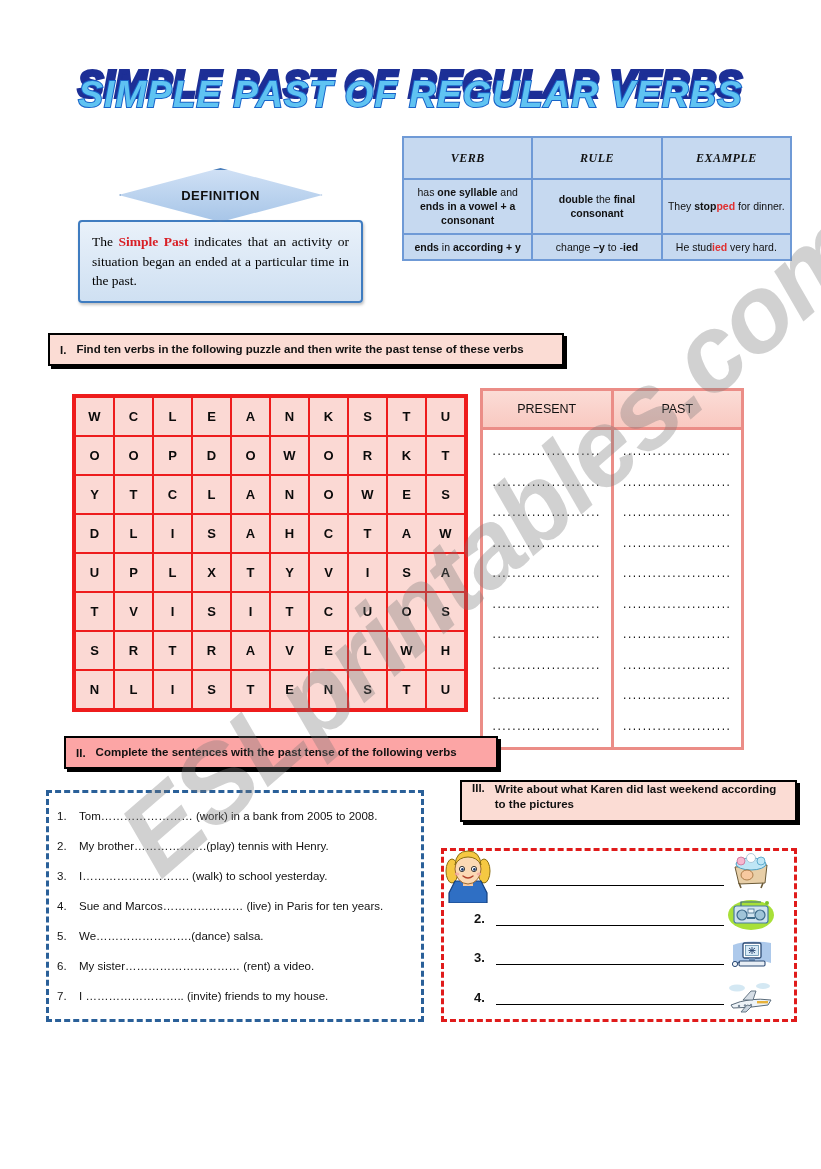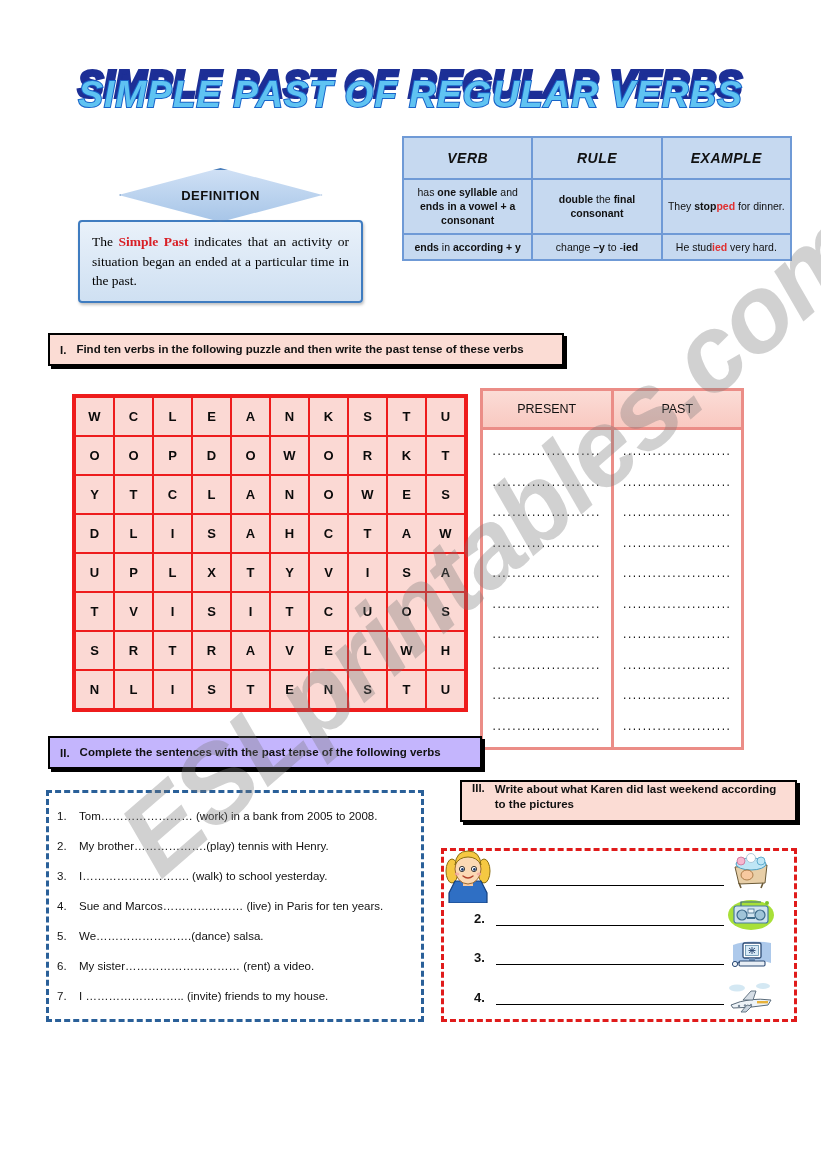--- a/index.html
+++ b/index.html
@@ -133,23 +133,24 @@
     color: #111;
     font-size: 10.5px;
     text-align: center;
     vertical-align: middle;
     padding: 5px 4px;
     line-height: 1.35;
   }
   #rules-table tr.head td {
     font-style: italic;
     font-weight: bold;
-    font-size: 14px;
+    font-size: 12px;
     letter-spacing: 0.5px;
     height: 30px;
+    font-family: Liberation Serif, serif;
   }
   #rules-table b { font-weight: bold; }
   #rules-table .red { color: #e03030; font-weight: bold; }
 
   
   .banner {
     position: absolute;
     box-sizing: border-box;
     border: 2px solid #000;
     box-shadow: 3px 3px 0 #000;
@@ -159,23 +160,23 @@
     display: flex;
     align-items: center;
     padding: 0 10px;
   }
   #banner-1 {
     left: 48px; top: 333px;
     width: 516px; height: 33px;
     background: #fbdcd4;
   }
   #banner-2 {
-    left: 48px; top: 736px;
+    left: 64px; top: 736px;
     width: 434px; height: 33px;
-    background: #c4b5fd;
+    background: #fca5a5;
   }
   #banner-3 {
     left: 460px; top: 780px;
     width: 337px; height: 42px;
     background: #fbdcd4;
     align-items: flex-start;
   }
   .banner .num { margin-right: 10px; }
   .banner .txt { line-height: 1.3; }
 

